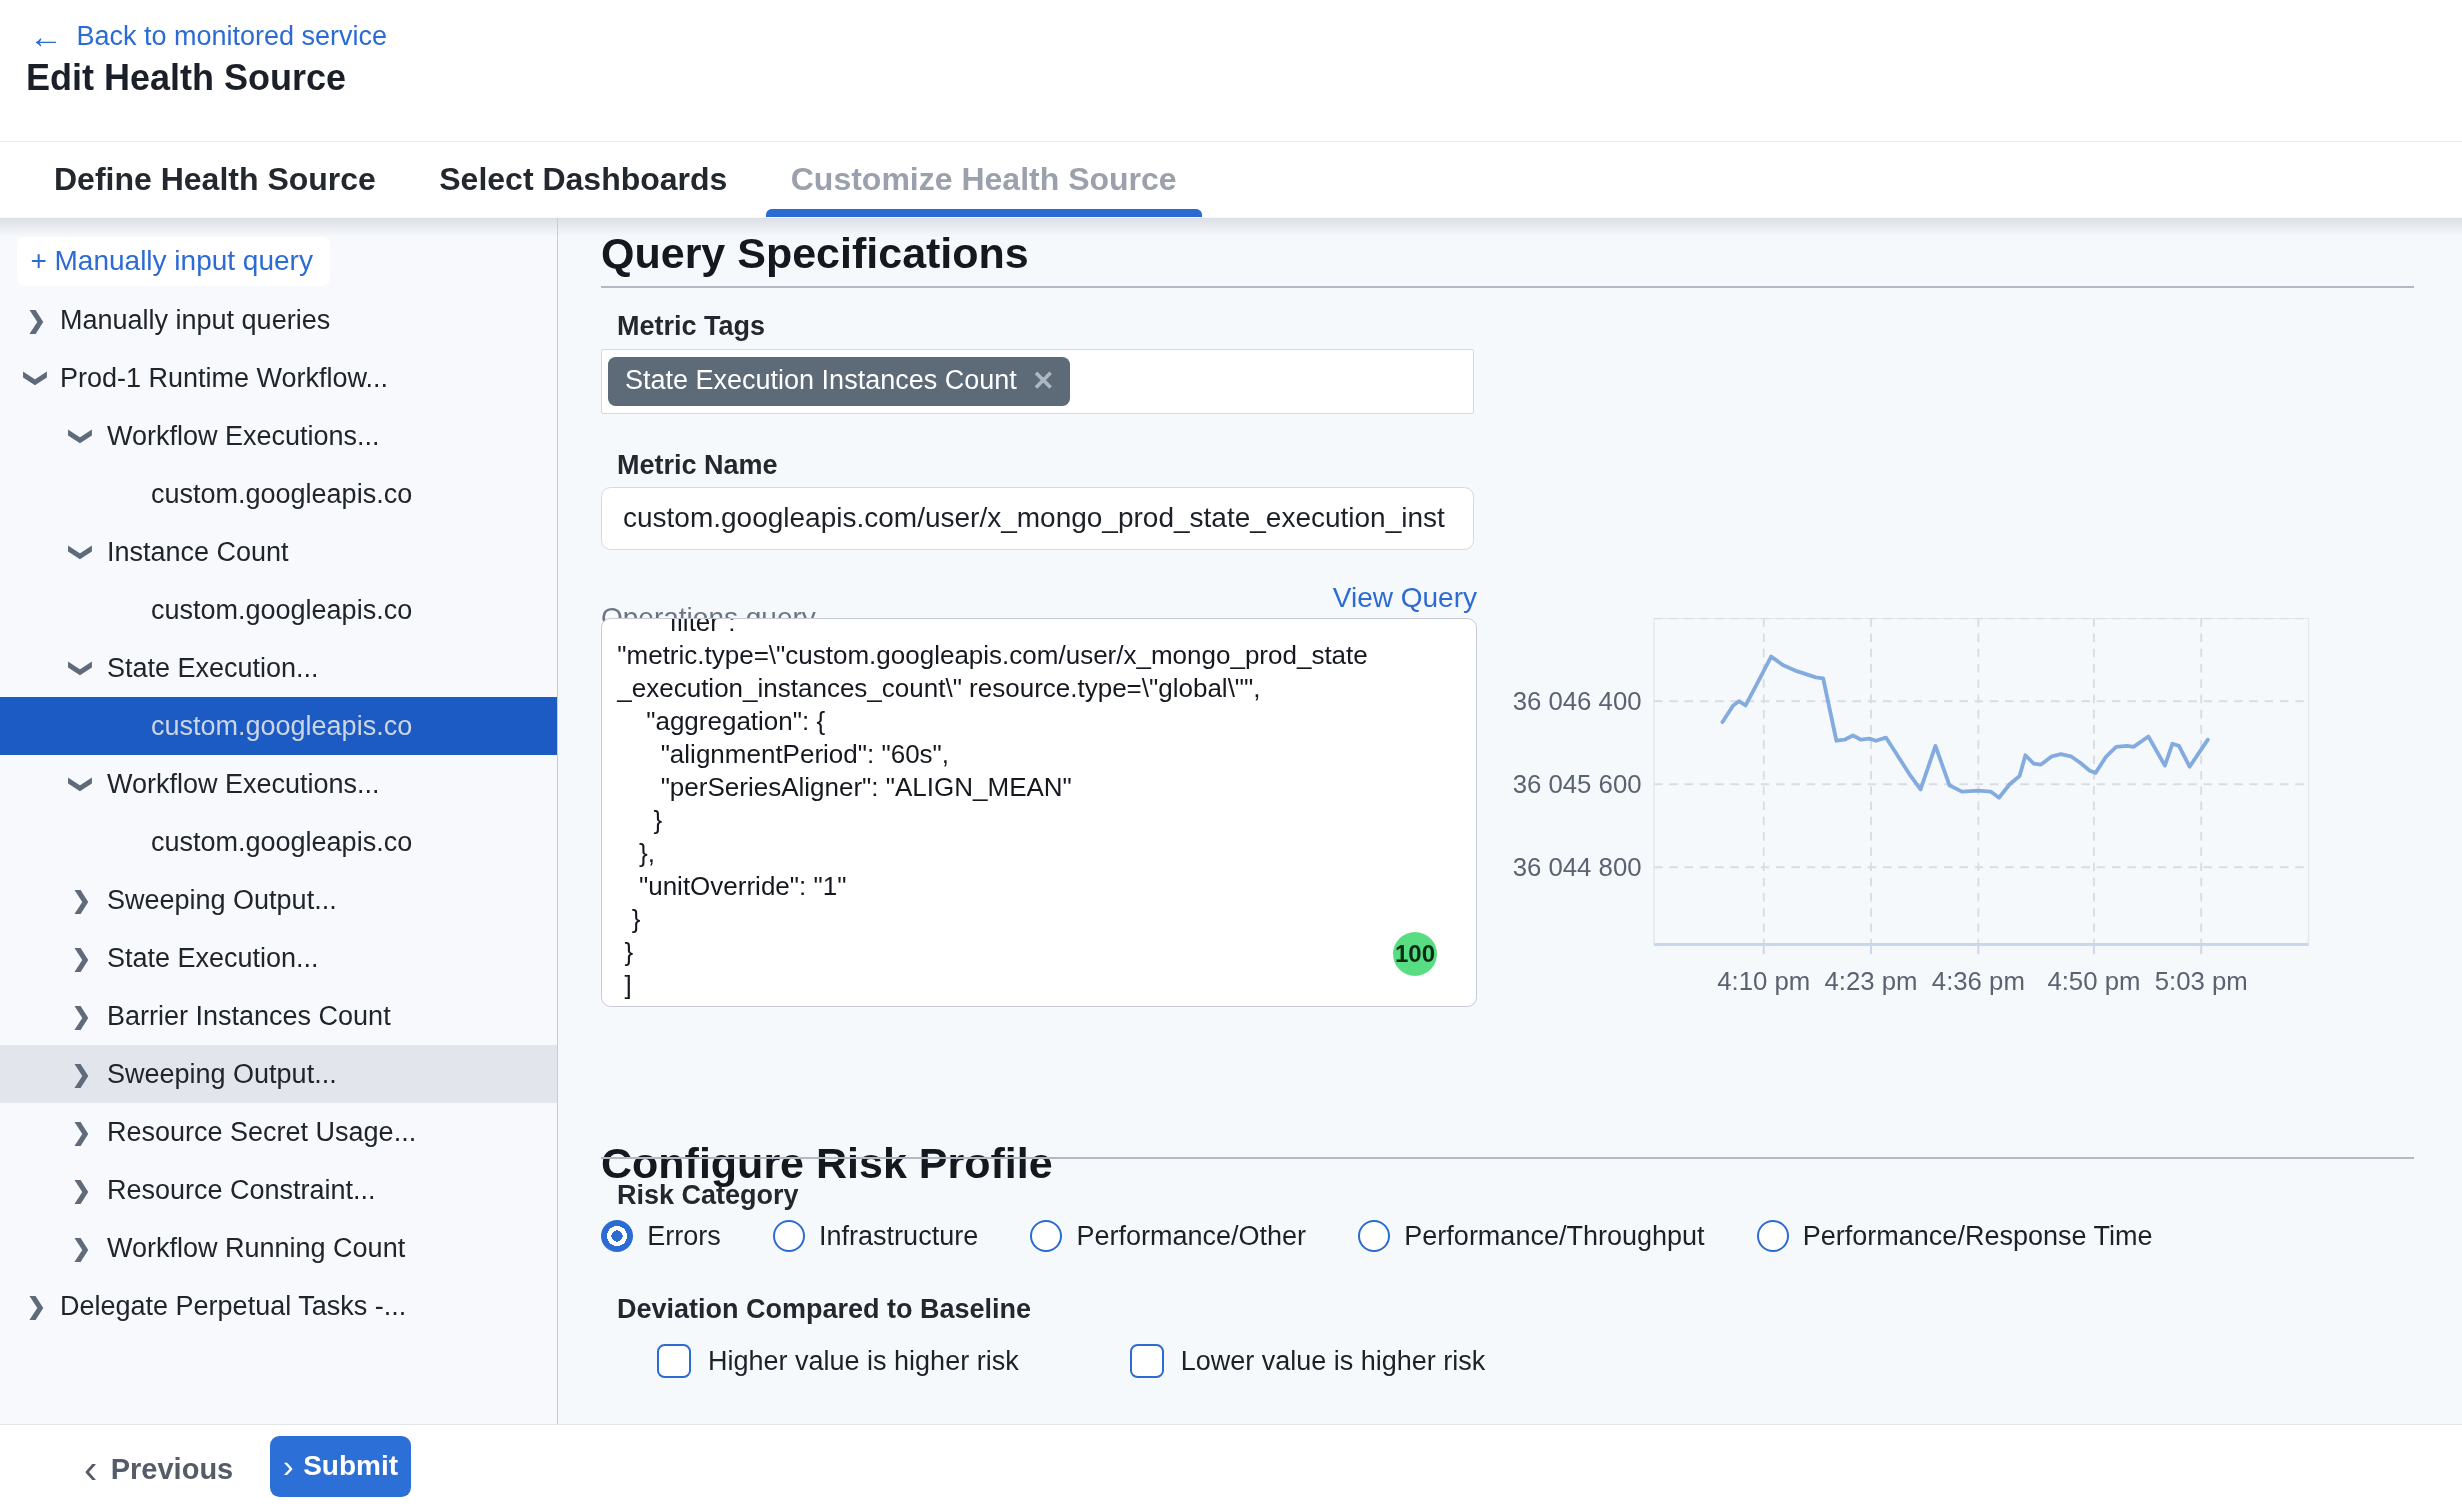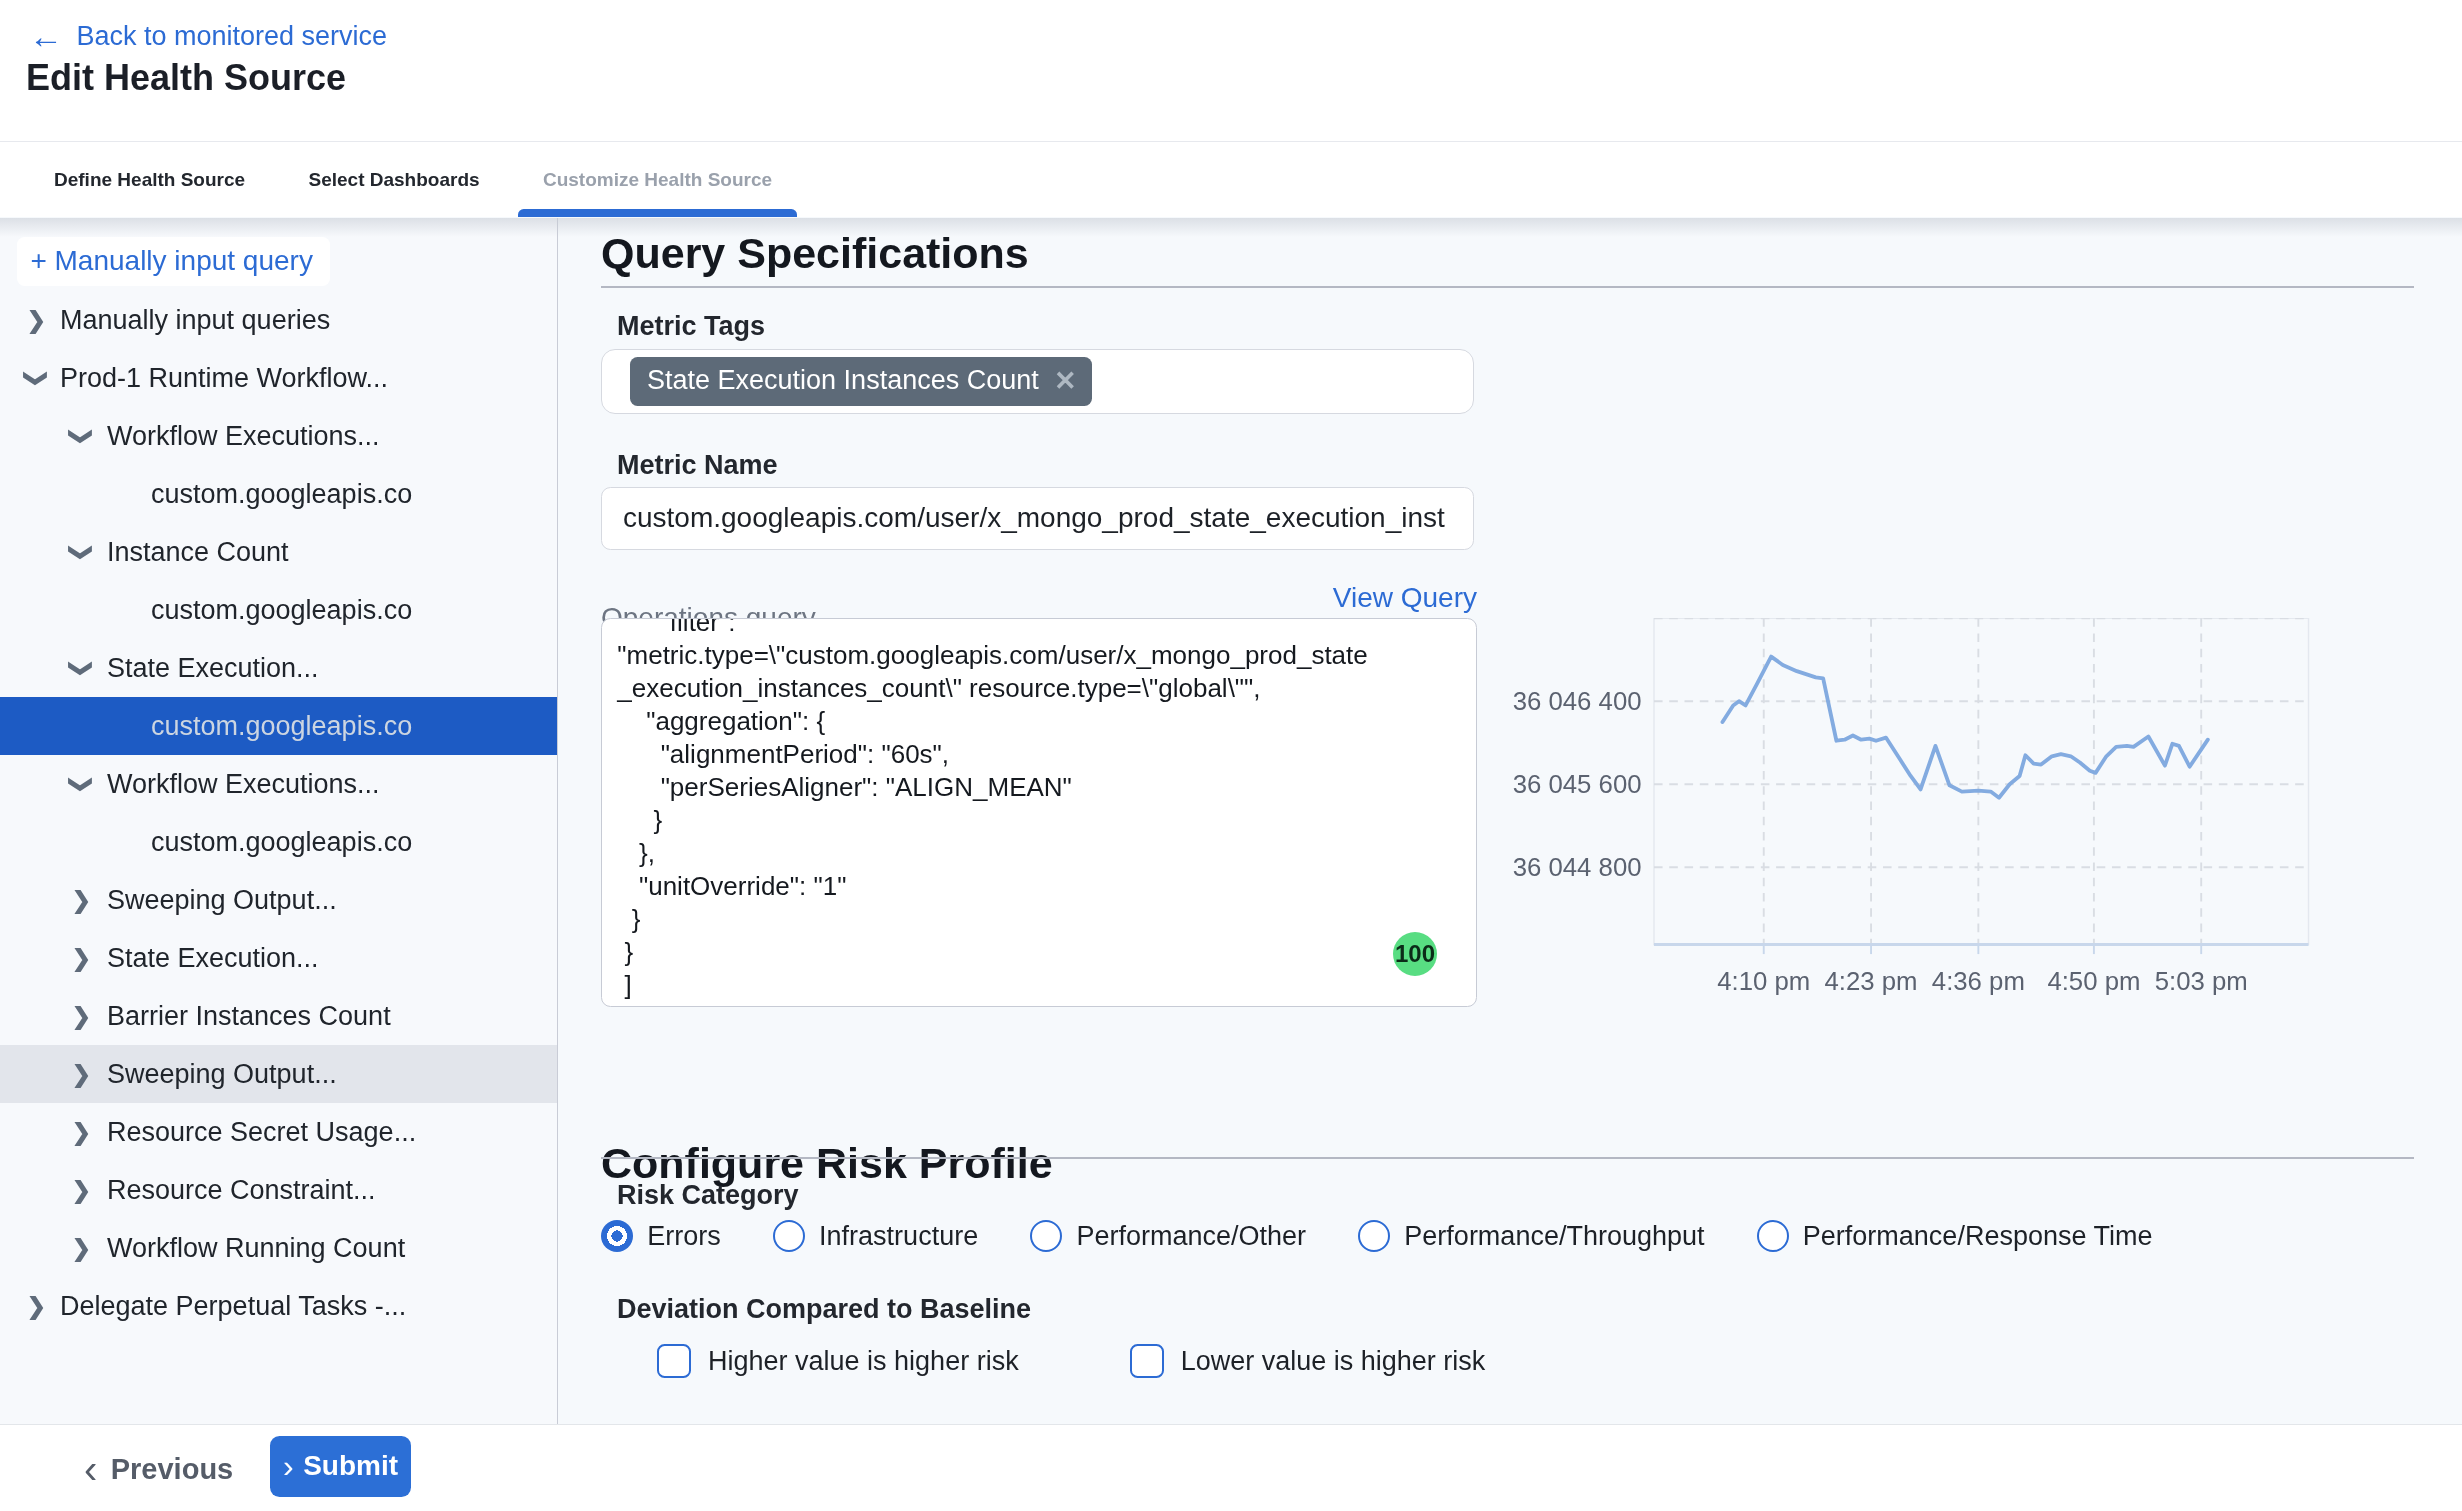--- a/index.html
+++ b/index.html
@@ -16,21 +16,21 @@
   .header { left: 0; top: 0; width: 2462px; height: 141px; background: #ffffff; }
   .back-link { left: 29px; top: 21px; display: flex; align-items: center; gap: 13.4px;
     color: #2c6bd4; font-size: 27px; cursor: pointer; }
   .back-arrow { font-size: 34px; line-height: 27px; font-weight: 600; }
   .page-title { left: 26px; top: 57px; font-size: 36px; font-weight: 700; color: #1b1f27; }
 
   
   .tabbar { left: 0; top: 141px; width: 2462px; height: 76px; background: #ffffff;
     border-top: 1.9px solid #e7e9ee; display: flex; align-items: stretch; padding-left: 29px; }
   .tab { position: relative; display: flex; align-items: center; padding: 0 25px;
-    font-size: 19px; font-weight: 600; color: #23272e; cursor: pointer; margin-right: 13.4px; text-align: right; }
+    font-size: 32px; font-weight: 600; color: #23272e; cursor: pointer; margin-right: 13.4px; text-align: right; }
   .tab.active { color: #9aa1ac; }
   .tab .underline { position: absolute; left: 0; bottom: 0; height: 7.6px; width: 100%;
     background: #2c6bd4; border-radius: 5.7px 5.7px 0 0; }
   .content-shadow { left: 0; top: 218px; width: 2462px; height: 19px;
     background: linear-gradient(to bottom, rgba(198,203,212,0.55), rgba(198,203,212,0)); pointer-events: none; z-index: 5; }
 
   
   .sidebar { left: 0; top: 218px; width: 558px; height: 1206px; background: #f7f9fc;
     border-right: 1.9px solid #c9ccd6; overflow: hidden; }
   .add-query { position: absolute; left: 17px; top: 19px; background: #ffffff;
@@ -47,21 +47,21 @@
 
   
   .h2 { font-size: 43px; font-weight: 600; color: #14181f; }
   .rule { height: 1.9px; background: #b4b8c3; width: 1813px; }
   .field-label { font-size: 27px; font-weight: 600; color: #23272e; margin-left: 16px; }
   .muted-label { font-size: 28px; color: #6d7582; }
   .link { color: #2c6bd4; font-size: 28px; font-weight: 500; cursor: pointer; }
 
   
   .tagbox { left: 601px; top: 349px; width: 873px; height: 65px; background: #fff;
-    border: 1.9px solid #d6d9e0; border-radius: 14px; display: flex; align-items: center; padding-left: 28px; }
+    border: 1.9px solid #d6d9e0; border-radius: 2px; display: flex; align-items: center; padding-left: 6px; }
   .chip { background: #5d6a78; color: #ffffff; font-size: 27px; border-radius: 7.6px;
     padding: 7.6px 15.3px 9.5px 17px; display: inline-flex; align-items: center; gap: 15.3px; cursor: default; }
   .chip-x { color: #aeb8c2; font-size: 27px; font-weight: 600; cursor: pointer; }
   .text-input { left: 601px; top: 487px; width: 873px; height: 63px; background: #fff;
     border: 1.9px solid #d6d9e0; border-radius: 9.5px; font-size: 28px; color: #1d2127;
     padding: 0 21px; line-height: 59px; white-space: nowrap; overflow: hidden; }
   .opsbox { left: 601px; top: 618px; width: 876px; height: 389px; background: #fff;
     border: 1.9px solid #c7cbd5; border-radius: 9.5px; overflow: hidden; }
   .opsbox pre { font-family: "Liberation Sans", sans-serif; font-size: 26px; line-height: 33px;
     color: #15191f; position: relative; top: -13.4px; padding-left: 15.3px; white-space: pre; }

